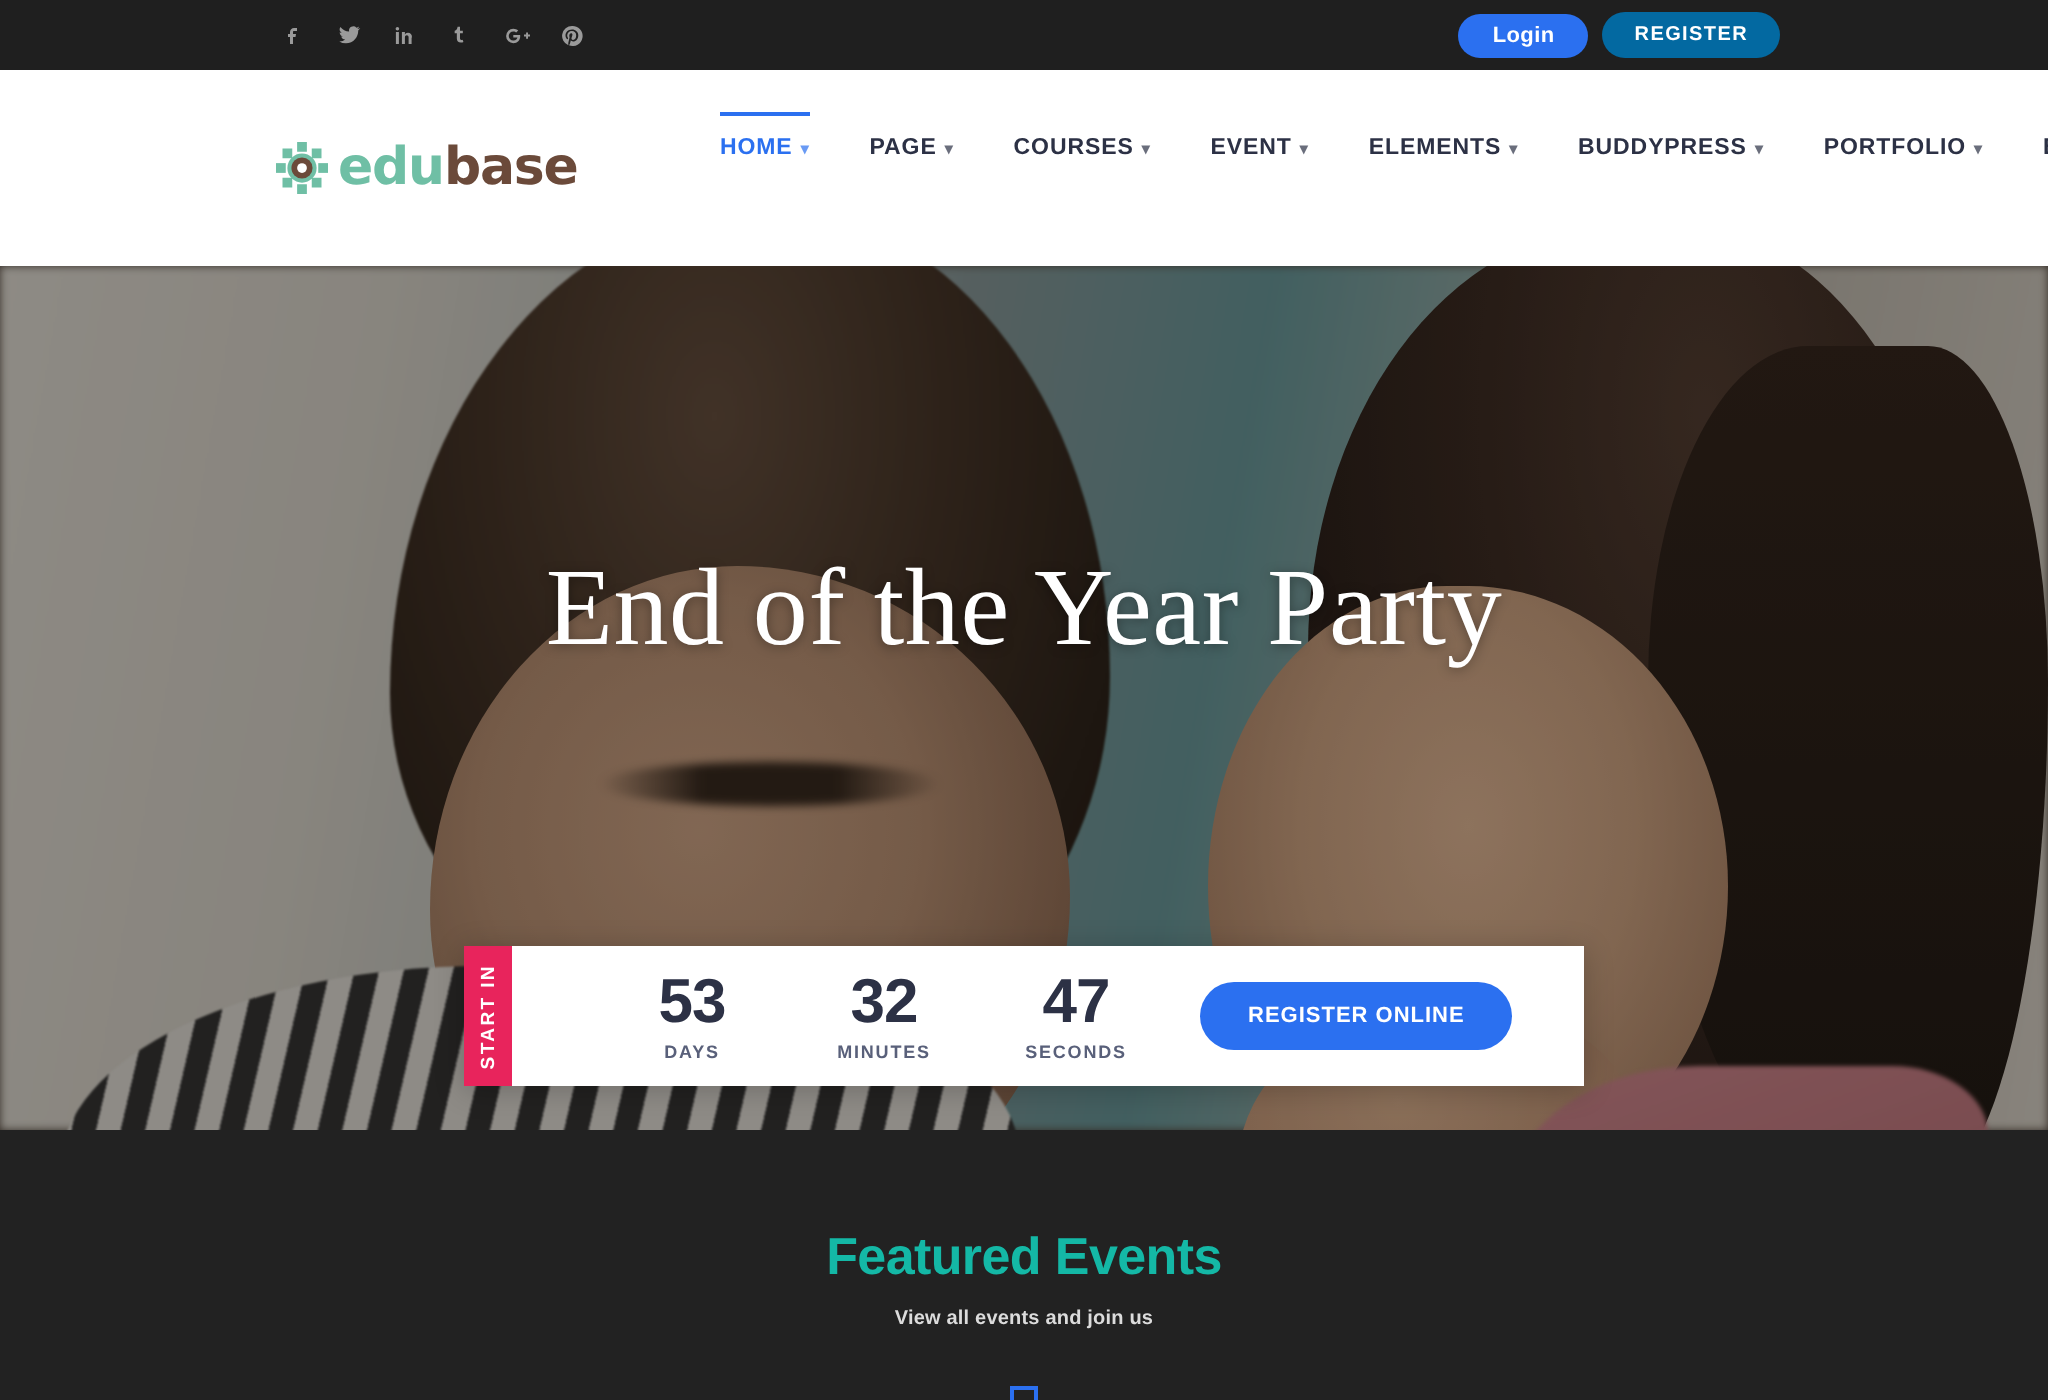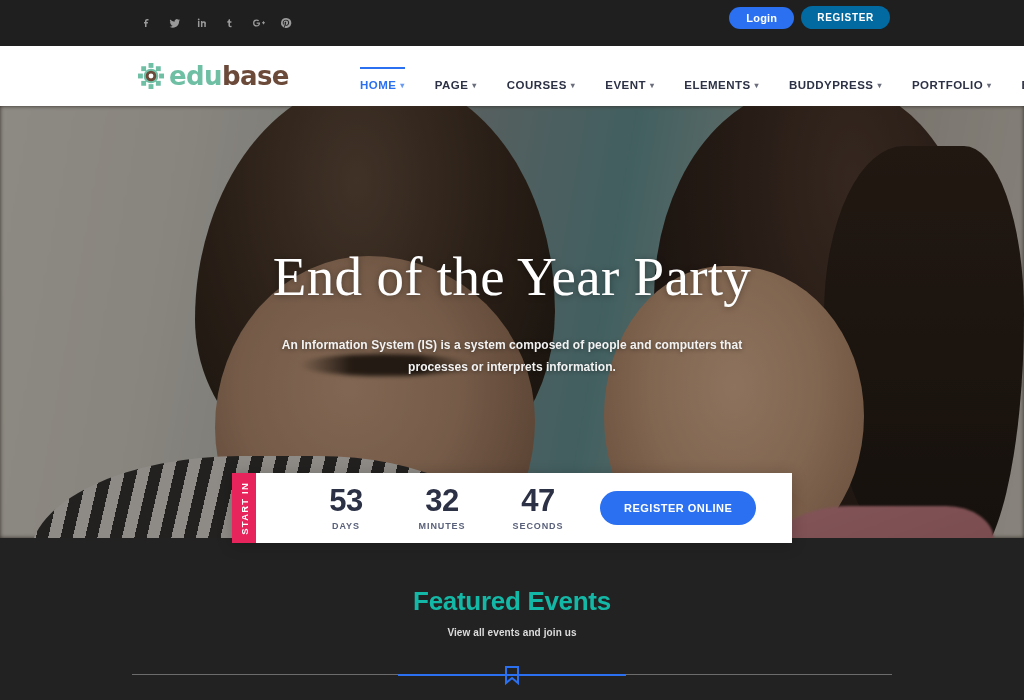--- a/index.html
+++ b/index.html
@@ -5,21 +5,21 @@
   * { box-sizing: border-box; margin: 0; padding: 0; }
   html, body {
     width: 1024px; height: 700px;
     overflow: hidden;
     background: #222222;
     font-family: "Liberation Sans", sans-serif;
   }
 
   
   .topbar {
-    height: 46px; background: #1f1f1f;
+    height: 35px; background: #1f1f1f;
     display: flex; align-items: center;
     position: relative;
   }
   .social {
     display: flex; align-items: center; gap: 16px;
     margin-left: 140px;
   }
   .social-icon {
     color: #9a9a9a; font-size: 12px; line-height: 1;
     width: 12px; text-align: center;
@@ -39,21 +39,21 @@
   }
   .btn-register {
     background: #0369a1; color: #fff;
     font-size: 10px; font-weight: bold;
     padding: 6px 16px; border-radius: 20px;
     border: none; cursor: pointer; letter-spacing: .7px;
   }
 
   
   .header {
-    height: 60px; background: #ffffff;
+    height: 98px; background: #ffffff;
     display: flex; align-items: center;
     position: relative;
   }
   .logo {
     margin-left: 138px; display: flex; align-items: center; gap: 5px;
     cursor: pointer;
   }
   .logo-mark { width: 26px; height: 26px; display: block; }
   .logo-text {
     font-size: 26px; font-weight: bold; letter-spacing: -0.6px;
@@ -362,21 +362,20 @@
     <div class="hair-female"></div>
     <div class="hair-female2"></div>
     <div class="face-female"></div>
     <div class="arm-female"></div>
     <div class="shirt-female"></div>
   </div>
   <div class="hero-overlay"></div>
 
   <div class="hero-content">
     <h1 class="hero-title">End of the Year Party</h1>
-    <p class="hero-sub">An Information System (IS) is a system composed of people and computers that processes or interprets information.</p>
   </div>
 </div>
 
 <div class="countdown">
   <div class="start-in">
     <span>START IN</span>
   </div>
   <div class="cd-items">
     <div class="cd-item">
       <div class="cd-num">53</div>

